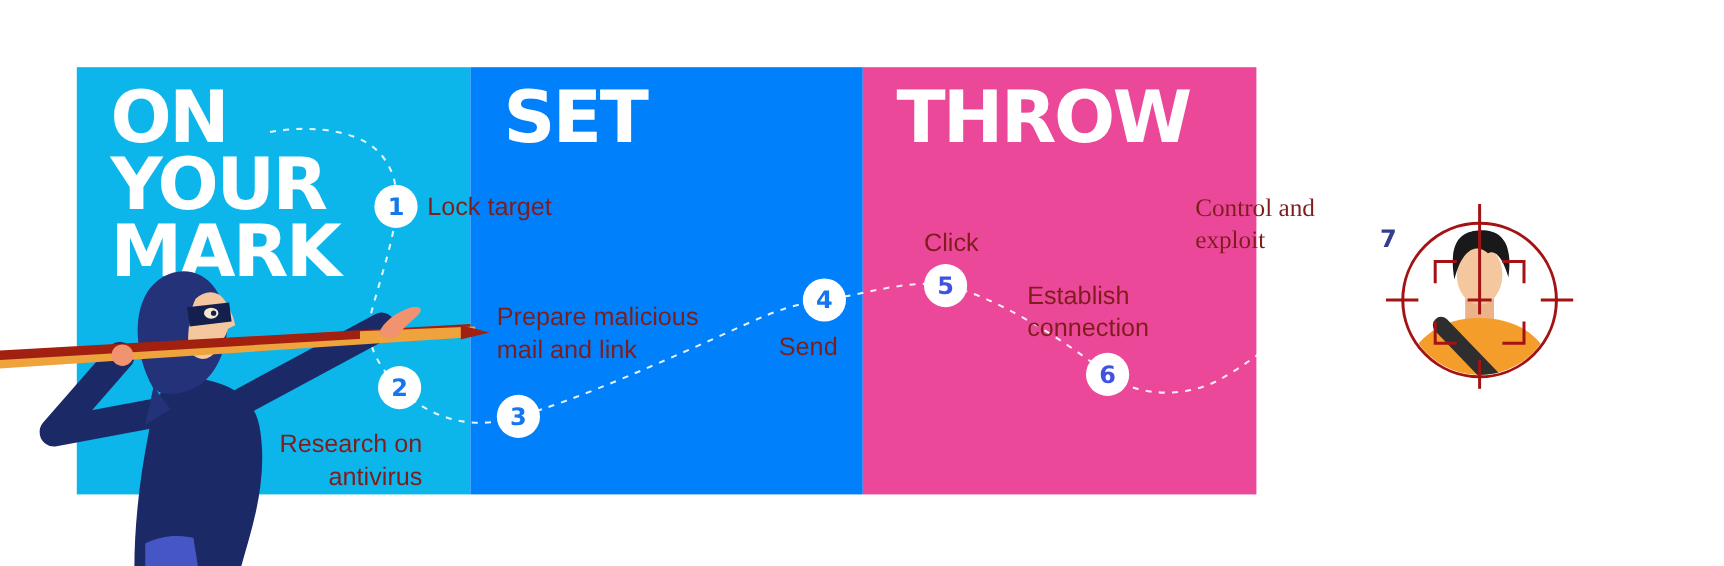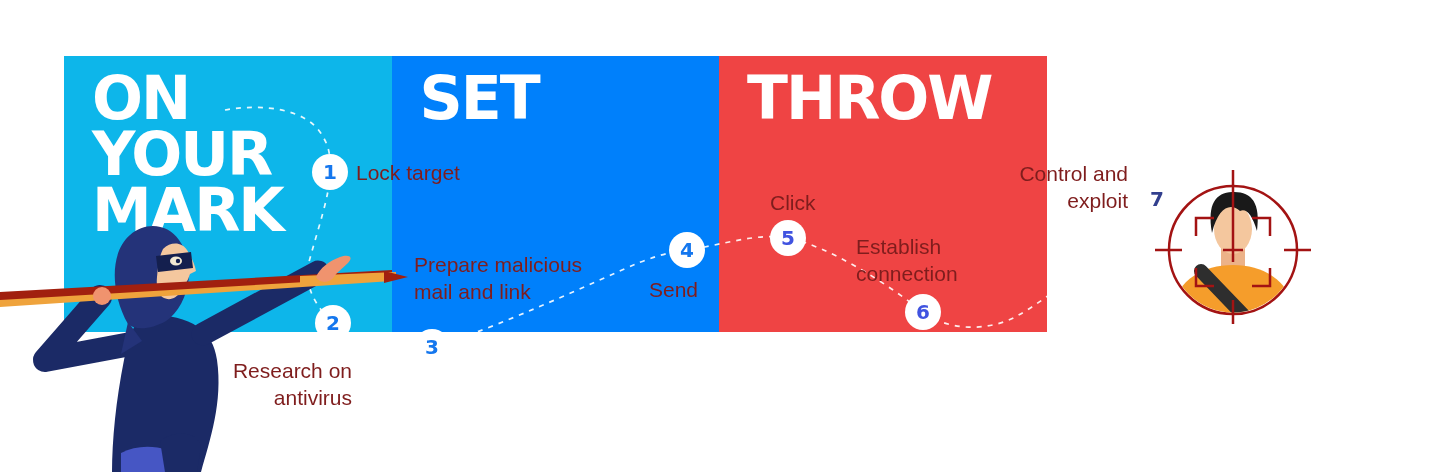--- a/index.html
+++ b/index.html
@@ -2,21 +2,21 @@
 <html><head>
 <meta charset="utf-8">
 <style>
   html,body{margin:0;padding:0;}
   body{
     width:1437px;height:472px;position:relative;overflow:hidden;
     background:#ffffff;
     font-family:"Liberation Sans", sans-serif;
   }
   .band{
-    position:absolute;left:64px;top:56px;width:1310px;height:276px;
+    position:absolute;left:64px;top:56px;width:1310px;height:356px;
     display:flex;flex-direction:row;
   }
   .panel{
     width:25%;height:100%;
     padding:14px 0 0 28px;box-sizing:border-box;
   }
   .phase-title{
     color:#ffffff;
     font-family:"DejaVu Sans", sans-serif;
     font-weight:700;
@@ -46,33 +46,33 @@
   .c4{left:669px;top:232px;}
   .c5{left:770px;top:220px;}
   .c6{left:905px;top:294px;}
   .c7{left:1139px;top:181px;}
   .l1{left:356px;top:159px;}
   .l2{left:226px;top:357px;width:126px;text-align:right;}
   .l3{left:414px;top:251px;width:212px;}
   .l4{left:649px;top:276px;width:76px;text-align:left;}
   .l5{left:770px;top:189px;}
   .l6{left:856px;top:233px;width:150px;}
-  .l7{left:996px;top:160px;width:132px;text-align:right;}
+  .l7{left:996px;top:160px;width:132px;font-family:Liberation Serif, serif;}
 </style>
 </head>
 <body>
 
 <div class="band">
   <div class="panel" style="background-color: rgb(13, 182, 234);">
     <div class="phase-title">ON YOUR MARK</div>
   </div>
   <div class="panel" style="background-color: rgb(0, 128, 251);">
     <div class="phase-title">SET</div>
   </div>
-  <div class="panel" style="background-color: #ef4444;">
+  <div class="panel" style="background-color: #ec4899;">
     <div class="phase-title">THROW</div>
   </div>
 </div>
 
 <svg class="overlay" viewBox="0 0 1437 472">
 
   <path d="M 225,110
        C 265,103 305,110 320,132
        C 331,148 330,158 330,172
        C 330,195 318,228 309,262

